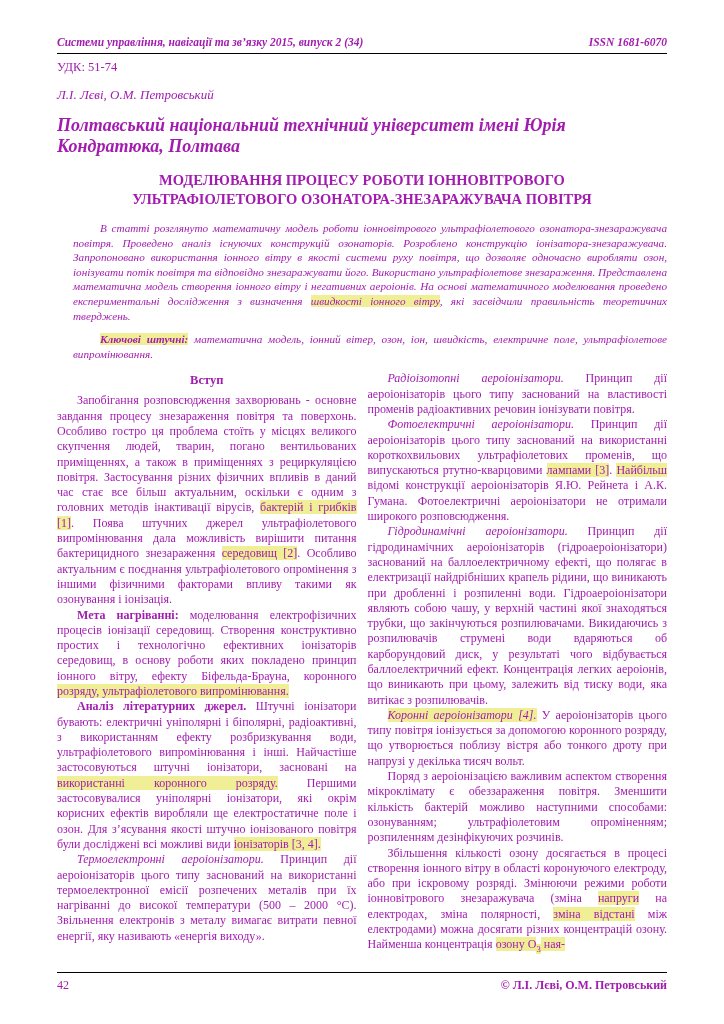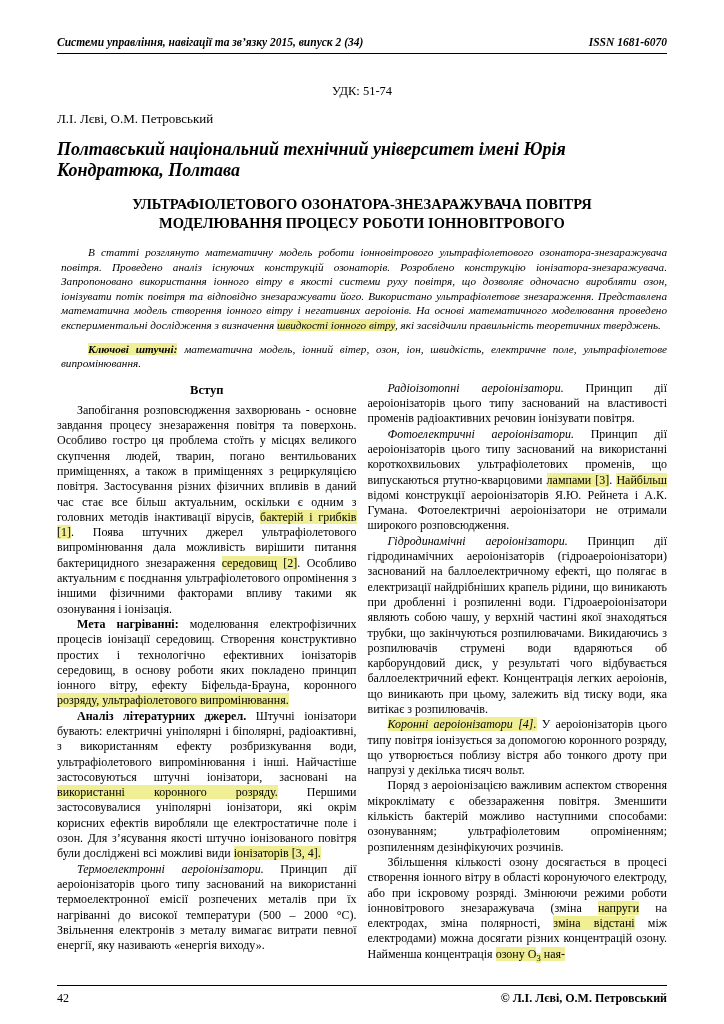--- a/index.html
+++ b/index.html
@@ -2,49 +2,49 @@
 <html lang="uk" style="--hl: #f1ef96;"><head>
 <meta charset="utf-8">
 <style>
   html,body { margin:0; padding:0; background:#ffffff; }
   .page {
     position:relative;
     width:724px; height:1024px;
     box-sizing:border-box;
     padding:36px 57px 0 57px;
     background:#ffffff;
-    color:#000000;
+    color:#a21caf;
     font-family:"Liberation Serif","DejaVu Serif",serif;
     overflow:hidden;
     hyphens:auto;
   }
   .header {
     display:flex; justify-content:space-between; align-items:flex-end;
     font-size:11.5px; font-weight:bold; font-style:italic;
     border-bottom:1.5px solid #000; padding-bottom:5px;
   }
-  .udc { margin-top:30px; font-size:12.5px;text-align:center; }
-  .authors { margin-top:12px; font-size:13px; }
+  .udc { margin-top:6px; font-size:12.5px; }
+  .authors { margin-top:12px; font-size:13px;font-style:italic; }
   .affiliation { margin-top:12px; font-size:18px; font-weight:bold; font-style:italic; }
   .title { margin:14px 0 0 0; text-align:center; font-size:14.5px; font-weight:bold; line-height:19px; }
   .title .tl { display:block; }
   .abstract {
-    margin:12px 0 0 4px; font-size:11.2px; font-style:italic;
+    margin:12px 0 0 16px; font-size:11.2px; font-style:italic;
     line-height:14.6px; text-align:justify; text-indent:27px;
   }
   .keywords { margin-top:9px; }
   .columns { display:flex; gap:11px; margin-top:10px; }
   .col { flex:1 1 0; min-width:0; }
   .col-heading { margin:2px 0 5px 0; text-align:center; font-size:12.5px; font-weight:bold; }
   .body-p {
     margin:0; font-size:12px; line-height:15.3px;
     text-align:justify; text-indent:20px;
   }
   .footer {
-    position:absolute; left:57px; right:57px; bottom:0; height:39px;
+    position:absolute; left:57px; right:57px; bottom:0; height:52px;
     box-sizing:border-box; background:#fff;
     border-top:1.5px solid #000; padding-top:5px;
     display:flex; justify-content:space-between;
     font-size:12px;
   }
   .footer .copyright { font-weight:bold; }
   .b { font-weight:bold; }
   .i { font-style:italic; }
   .hl { background:var(--hl, #f1ef96); }
   .sub { vertical-align:sub; font-size:0.72em; }
@@ -59,22 +59,22 @@
     <span class="issn">ISSN 1681-6070</span>
   </div>
 
   <div class="udc">УДК: 51-74</div>
 
   <div class="authors">Л.І. Лєві, О.М. Петровський</div>
 
   <div class="affiliation">Полтавський національний технічний університет імені Юрія Кондратюка, Полтава</div>
 
   <h1 class="title">
+    <span class="tl">МОДЕЛЮВАННЯ ПРОЦЕСУ РОБОТИ ІОННОВІТРОВОГО</span>
     <span class="tl">УЛЬТРАФІОЛЕТОВОГО ОЗОНАТОРА-ЗНЕЗАРАЖУВАЧА ПОВІТРЯ</span>
-    <span class="tl">МОДЕЛЮВАННЯ ПРОЦЕСУ РОБОТИ ІОННОВІТРОВОГО</span>
   </h1>
 
   <p class="abstract"><span>В статті розглянуто математичну модель роботи іонновітрового ультрафіолетового озонатора-знезаражувача повітря. Проведено аналіз існуючих конструкцій озонаторів. Розроблено конструкцію іонізатора-знезаражувача. Запропоновано використання іонного вітру в якості системи руху повітря, що дозволяє одночасно виробляти озон, іонізувати потік повітря та відповідно знезаражувати його. Використано ультрафіолетове знезараження. Представлена математична модель створення іонного вітру і негативних аероіонів. На основі математичного моделювання проведено експериментальні дослідження з визначення </span><span class="hl">швидкості іонного вітру</span><span>, які засвідчили правильність теоретичних тверджень.</span></p>
 
   <p class="abstract keywords"><span class="b hl">Ключові штучні:</span><span> математична модель, іонний вітер, озон, іон, швидкість, електричне поле, ультрафіолетове випромінювання.</span></p>
 
   <div class="columns">
 
     <div class="col">
       <h2 class="col-heading">Вступ</h2>

